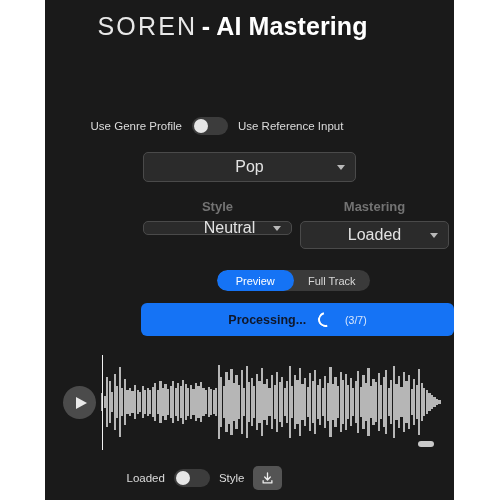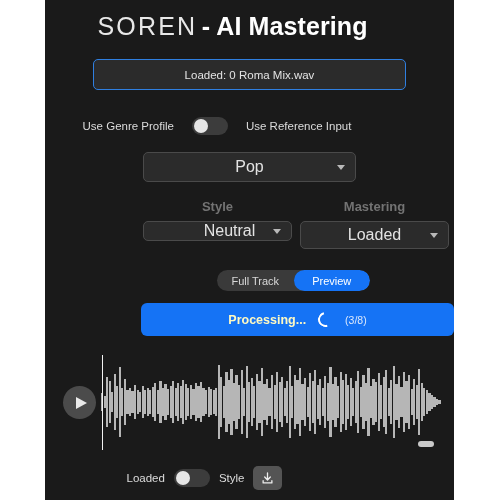--- a/index.html
+++ b/index.html
@@ -58,21 +58,21 @@
     color: #e3e3e3;
   }
   
   #source-toggle-row {
     position: absolute;
     left: 0; top: 117px;
     width: 344px;
     display: flex;
     align-items: center;
     justify-content: center;
-    gap: 18px;
+    gap: 10px;
   }
   .toggle-label {
     font-size: 11.5px;
     color: #dcdcdc;
     white-space: nowrap;
   }
   .switch {
     width: 36px;
     height: 18px;
     border-radius: 9px;
@@ -120,21 +120,21 @@
   
   .group-label {
     position: absolute;
     font-size: 13px;
     font-weight: 700;
     color: #737373;
     text-align: center;
   }
   #style-label  { left: 98px;  top: 199px; width: 149px; }
   #loud-label   { left: 255px; top: 199px; width: 149px; }
-  #style-select  { position:absolute; left: 98px;  top: 221px; width: 149px; height: 20px; padding-left: 24px; }
+  #style-select  { position:absolute; left: 98px;  top: 221px; width: 149px; height: 14px; padding-left: 24px; }
   #loud-select   { position:absolute; left: 255px; top: 221px; width: 149px; height: 28px; }
   
   #mode-segment {
     position: absolute;
     left: 172px; top: 270px;
     width: 153px; height: 21px;
     background: #3a3a3a;
     border-radius: 11px;
     display: flex;
     overflow: hidden;
@@ -160,21 +160,21 @@
     background: #1573f5;
     border-radius: 6px;
     display: flex;
     align-items: center;
     justify-content: center;
     gap: 12px;
   }
   #process-label {
     font-size: 12.5px;
     font-weight: 700;
-    color: #fef9c3;
+    color: #0f172a;
   }
   .spinner {
     width: 15px; height: 15px;
     border-radius: 50%;
     border: 2px solid #ffffff;
     border-right-color: transparent;
     border-top-color: transparent;
     transform: rotate(30deg);
     box-sizing: border-box;
   }
@@ -250,23 +250,20 @@
 </head>
 <body>
 
 <div id="app-window">
 
   <div id="title-bar">
     <span class="title-light">SOREN</span>
     <span class="title-bold">- AI Mastering</span>
   </div>
 
-  <div id="loaded-banner">
-    <span>Loaded: 0 Roma Mix.wav</span>
-  </div>
 
   <div id="source-toggle-row">
     <span class="toggle-label">Use Genre Profile</span>
     <div class="switch">
       <div class="knob"></div>
     </div>
     <span class="toggle-label">Use Reference Input</span>
   </div>
 
   <div id="genre-select" class="select-box">
@@ -280,28 +277,28 @@
     <span class="caret"></span>
   </div>
 
   <div id="loud-label" class="group-label">Mastering</div>
   <div id="loud-select" class="select-box">
     <span class="sel-value">Loaded</span>
     <span class="caret"></span>
   </div>
 
   <div id="mode-segment">
+    <div class="seg active">Preview</div>
     <div class="seg">Full Track</div>
-    <div class="seg active">Preview</div>
   </div>
 
   <div id="process-button">
     <span id="process-label">Processing...</span>
     <span class="spinner"></span>
-    <span id="process-count">(3/8)</span>
+    <span id="process-count">(3/7)</span>
   </div>
 
 </div>
 
 <div id="waveform-panel">
   <div id="play-button">
     <span class="tri"></span>
   </div>
   <div id="wave-canvas">
       <div class="wbar" style="left: 0px; top: 39.36px; height: 17.28px; background: rgb(182, 182, 182);"></div>

